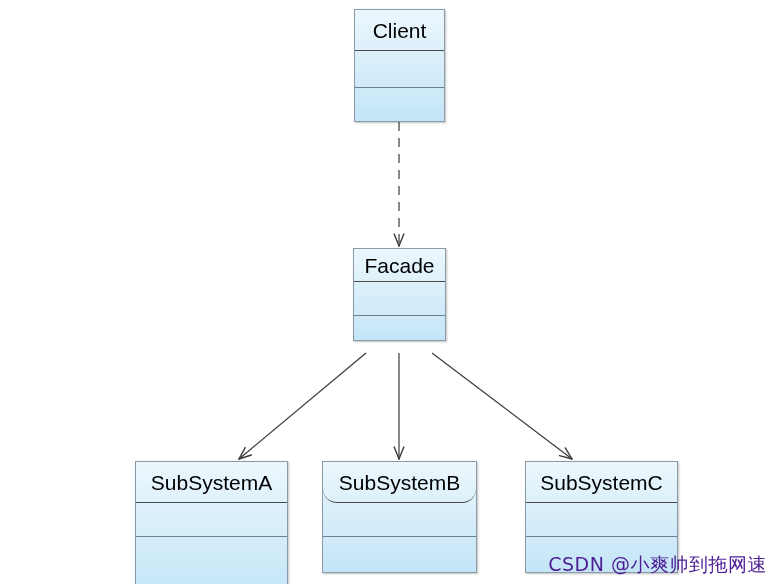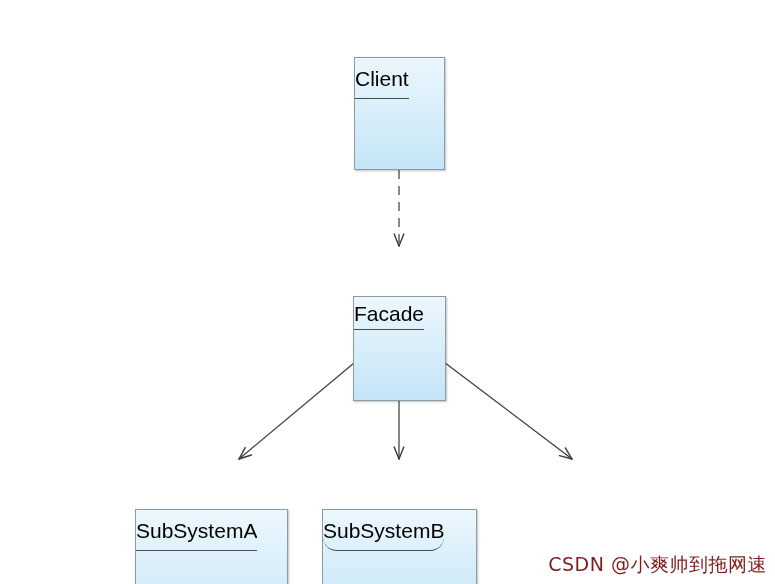--- a/index.html
+++ b/index.html
@@ -27,22 +27,21 @@
     height: 584px;
     pointer-events: none;
   }
   .uml-class {
     position: absolute;
     box-sizing: border-box;
     border: 1px solid #8a9aa6;
     background: linear-gradient(to bottom, #ecf7fd 0%, #c3e5f7 100%);
     box-shadow: 1px 1px 2px rgba(0,0,0,0.25);
     display: flex;
-    flex-direction: row;
-    margin-top: 48px;
+    flex-direction: column;
   }
   .uml-name-row {
     box-sizing: border-box;
     border-bottom: 1px solid #4a4a4a;
     display: flex;
     align-items: center;
     justify-content: center;
     color: #000000;
     font-size: 21px;
     line-height: 1;
@@ -54,21 +53,21 @@
     border-bottom: 1px solid #6f7f8a;
   }
   .uml-op-row {
     box-sizing: border-box;
   }
   #watermark {
     position: absolute;
     right: 8px;
     bottom: 6px;
     font-size: 19px;
-    color: #7f1d1d;
+    color: #4c1d95;
     white-space: nowrap;
     letter-spacing: 0.5px;
     font-family: "DejaVu Sans", sans-serif;
   }
 </style>
 </head>
 <body>
 
 <div id="diagram-canvas">
 
@@ -102,34 +101,39 @@
         </g>
       </g>
     </svg>
 
   <div class="uml-class" id="node-client" style="left: 354px; top: 9px; width: 91px; height: 113px;">
     <div class="uml-name-row" style="height: 41px;">Client</div>
     <div class="uml-attr-row" style="height: 37px;"></div>
     <div class="uml-op-row" style="flex: 1 1 auto;"></div>
   </div>
 
-  <div class="uml-class" id="node-facade" style="left: 353px; top: 248px; width: 93px; height: 105px;">
+  <div class="uml-class" id="node-facade" style="left: 353px; top: 248px; width: 93px; height: 93px;">
     <div class="uml-name-row" style="height: 33px;">Facade</div>
     <div class="uml-attr-row" style="height: 34px;"></div>
     <div class="uml-op-row" style="flex: 1 1 auto;"></div>
   </div>
 
   <div class="uml-class" id="node-subsystem-a" style="left: 135px; top: 461px; width: 153px; height: 136px;">
     <div class="uml-name-row" style="height: 41px;">SubSystemA</div>
     <div class="uml-attr-row" style="height: 34px;"></div>
     <div class="uml-op-row" style="flex: 1 1 auto;"></div>
   </div>
 
   <div class="uml-class" id="node-subsystem-b" style="left: 322px; top: 461px; width: 155px; height: 112px;">
     <div class="uml-name-row" style="height: 41px; border-radius: 14px;">SubSystemB</div>
     <div class="uml-attr-row" style="height: 34px;"></div>
     <div class="uml-op-row" style="flex: 1 1 auto;"></div>
   </div>
 
+  <div class="uml-class" id="node-subsystem-c" style="left: 525px; top: 461px; width: 153px; height: 112px;">
+    <div class="uml-name-row" style="height: 41px;">SubSystemC</div>
+    <div class="uml-attr-row" style="height: 34px;"></div>
+    <div class="uml-op-row" style="flex: 1 1 auto;"></div>
+  </div>
 
   <div id="watermark">CSDN @小爽帅到拖网速</div>
 
 </div>
 
 </body></html>

